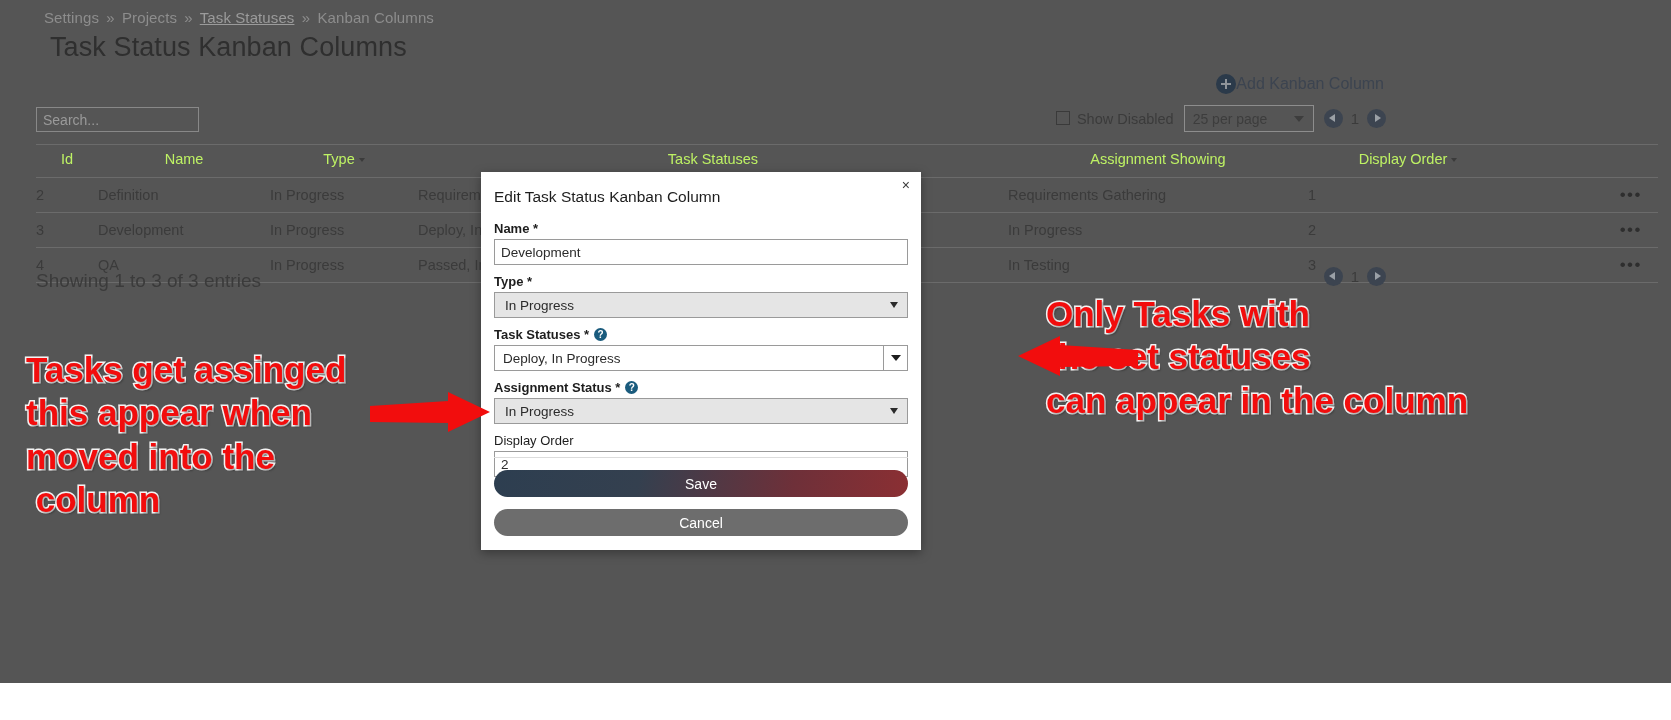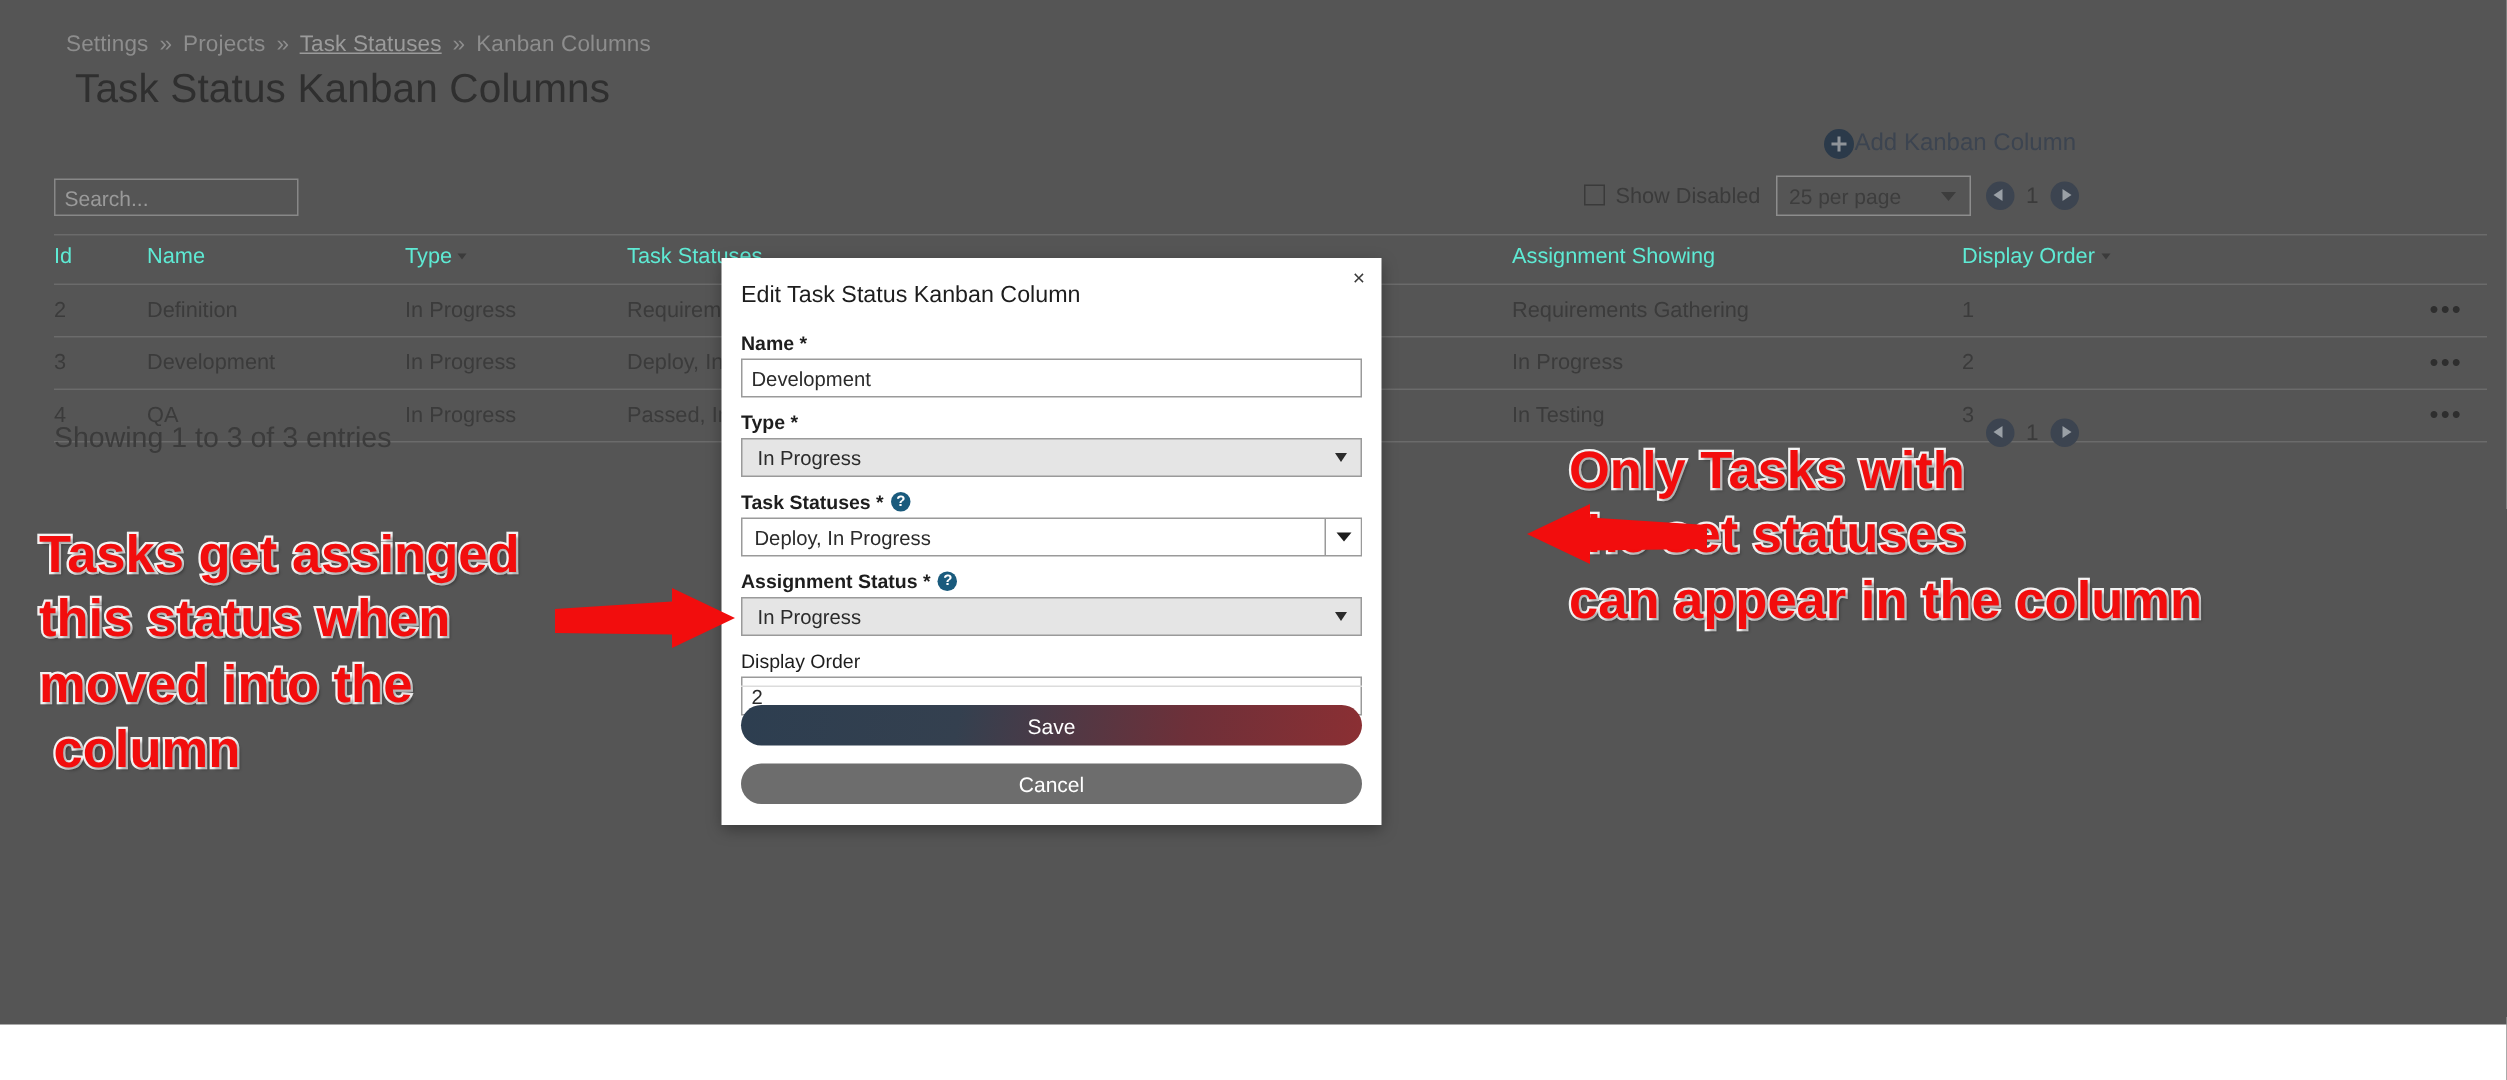--- a/index.html
+++ b/index.html
@@ -10,21 +10,21 @@
     font-family: "Liberation Sans", sans-serif;
   }
   body { background: #ffffff; }
 
   
   #page {
     position: absolute; left: 0; top: 0;
     width: 1671px; height: 683px;
     background: #555555;
   }
-  #page-inner { position: absolute; left: 0; top: 16px; width: 1400px; height: 683px; }
+  #page-inner { position: absolute; left: 0; top: 4px; width: 1400px; height: 683px; }
 
   .breadcrumb {
     position: absolute; left: 44px; top: 5px;
     font-size: 15px; color: #8d8d8d; letter-spacing: .1px;
   }
   .breadcrumb .crumb { color: #8d8d8d; }
   .breadcrumb .crumb.active { color: #9b9b9b; text-decoration: underline; }
   .breadcrumb .sep { color: #8d8d8d; padding: 0 3px; }
 
   .page-title {
@@ -88,22 +88,22 @@
   .pg-btn.prev .tri { left: 5px; border-right: 6px solid #9aa0a6; }
   .pg-btn.next .tri { left: 8px; border-left: 6px solid #9aa0a6; }
   .pg-num { font-size: 15px; color: #3b3b3b; min-width: 8px; text-align: center; }
 
   
   table.grid {
     position: absolute; left: 36px; top: 140px;
     width: 1622px; border-collapse: collapse;
   }
   table.grid thead th {
-    text-align: left; font-weight: 400; font-size: 14.5px;
-    color: #5eead4; padding: 6px 0 10px 0;
+    text-align: center; font-weight: 400; font-size: 14.5px;
+    color: #bef264; padding: 6px 0 10px 0;
     border-bottom: 1px solid #6b6b6b; border-top: 1px solid #6b6b6b;
   }
   table.grid tbody td {
     font-size: 14.5px; color: #3b3b3b;
     padding: 7px 0; border-bottom: 1px solid #6b6b6b;
   }
   .c-id   { width: 62px; }
   .c-name { width: 172px; }
   .c-type { width: 148px; }
   .c-stat { width: 590px; }
@@ -373,21 +373,21 @@
 
   </div>
 
   <div class="modal-foot">
     <button class="btn save">Save</button>
     <button class="btn cancel">Cancel</button>
   </div>
 </div>
 
 <div class="anno" id="anno-left">Tasks get assinged
-this status when
+this appear when
 moved into the
  column</div>
 <div class="anno" id="anno-right">Only Tasks with
 the set statuses
 can appear in the column</div>
 
 <svg class="arrow" id="arrow-left" width="120" height="44" viewBox="0 0 120 44">
   <polygon points="0,14 78,9 78,0 120,20 78,40 78,31 0,30" fill="#f20d0d"></polygon>
 </svg>
 

